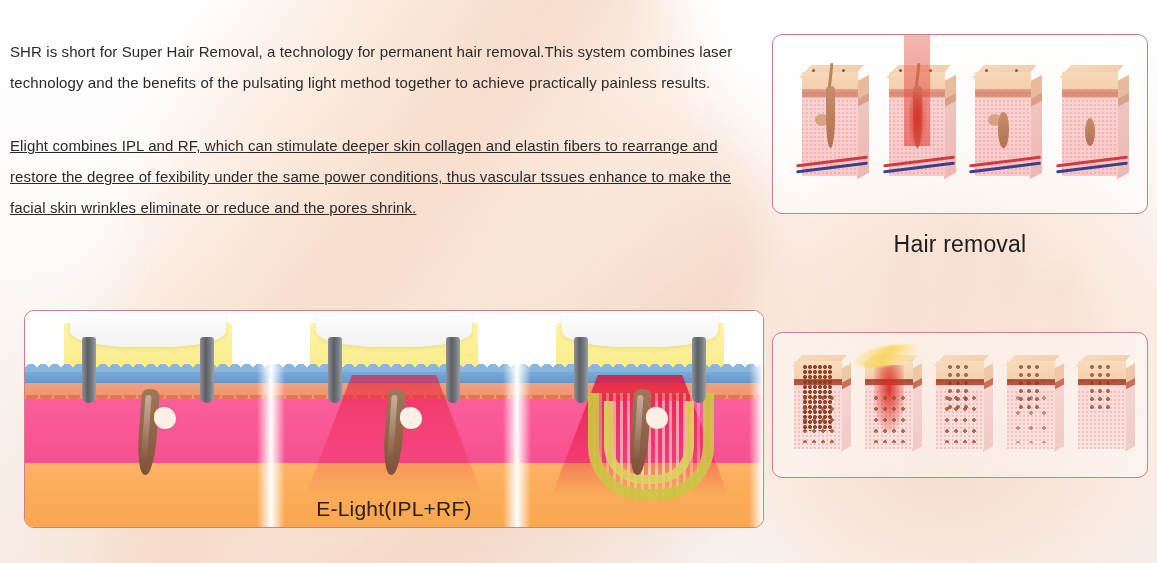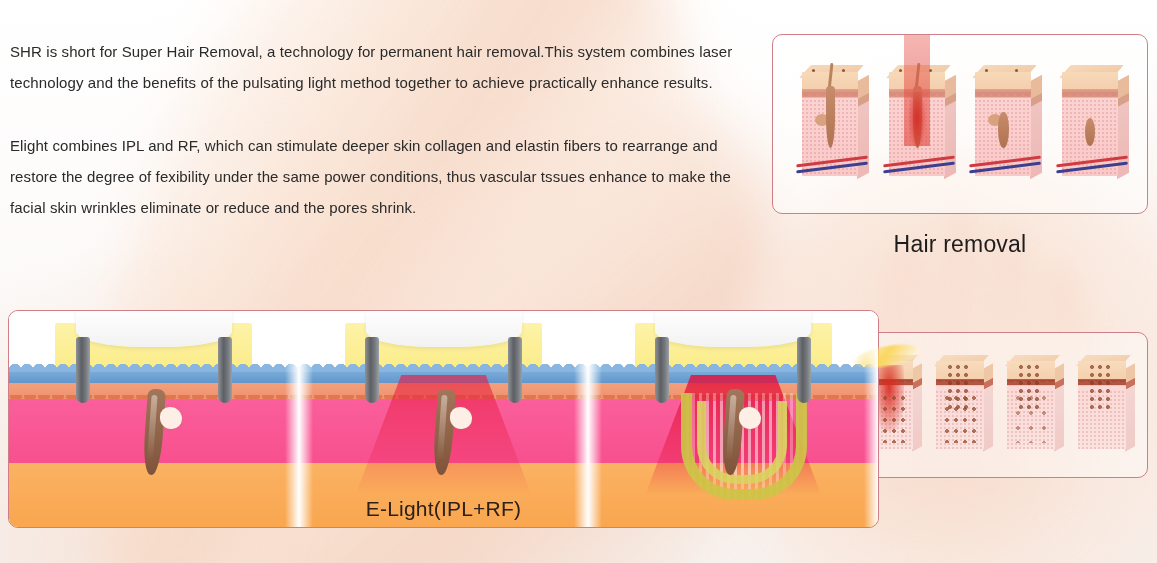--- a/index.html
+++ b/index.html
@@ -89,21 +89,21 @@
     left:10px; top:36px;
     width:726px;
   }
   .para {
     font-size:15px;
     line-height:31px;
     color:#2a2a2a;
     letter-spacing:0.1px;
     margin:0;
   }
-  .para + .para { margin-top:32px; }
+  .para + .para { margin-top:32px;text-decoration:underline; }
 
   
   .card {
     position:absolute;
     border:1.5px solid #cf7d86;
     border-radius:10px;
     background:rgba(255,255,255,0.30);
     box-sizing:border-box;
     overflow:hidden;
   }
@@ -252,21 +252,21 @@
   .pulse {
     position:absolute; left:-8px; top:-16px; width:62px; height:22px;
     background:linear-gradient(100deg, rgba(255,236,150,0.15), rgba(250,214,90,0.95) 45%, rgba(255,247,205,0.35) 90%);
     border-radius:50%;
     transform: skewX(-34deg) rotate(-6deg);
     filter: blur(1px);
     z-index:5;
   }
 
   
-  #card-elight { left:8px; top:310px; width:871px; height:218px; background:#eab308; }
+  #card-elight { left:24px; top:310px; width:740px; height:218px; background:#eab308; }
   .el-row { position:absolute; inset:0; display:flex; }
   .el-pane { position:relative; flex:1 1 0; overflow:hidden; background:#ffffff; }
   .el-pane + .el-pane::before {
     content:""; position:absolute; left:0; top:0; bottom:0; width:14px;
     background:linear-gradient(90deg, rgba(255,255,255,1), rgba(255,255,255,0));
     z-index:6;
   }
   .el-pane::after {
     content:""; position:absolute; right:0; top:0; bottom:0; width:14px;
     background:linear-gradient(270deg, rgba(255,255,255,1), rgba(255,255,255,0));
@@ -380,21 +380,21 @@
     <div class="bg-leg2"></div>
     <div class="bg-hand"></div>
     <div class="bg-finger bg-f1"></div>
     <div class="bg-finger bg-f2"></div>
     <div class="bg-finger bg-f3"></div>
     <div class="bg-finger bg-f4"></div>
     <div class="bg-palm"></div>
   </div>
 
   <div class="text-col">
-    <p class="para">SHR is short for Super Hair Removal, a technology for permanent hair removal.This system combines laser technology and the benefits of the pulsating light method together to achieve practically enhance results.</p>
+    <p class="para">SHR is short for Super Hair Removal, a technology for permanent hair removal.This system combines laser technology and the benefits of the pulsating light method together to achieve practically painless results.</p>
     <p class="para">Elight combines IPL and RF, which can stimulate deeper skin collagen and elastin fibers to rearrange and restore the degree of fexibility under the same power conditions, thus vascular tssues enhance to make the facial skin wrinkles eliminate or reduce and the pores shrink.</p>
   </div>
 
   <div class="card" id="card-hair">
     <div class="hr-row">
 
       <div class="blk">
         <div class="topface"></div>
         <div class="side"></div>
         <div class="front">

